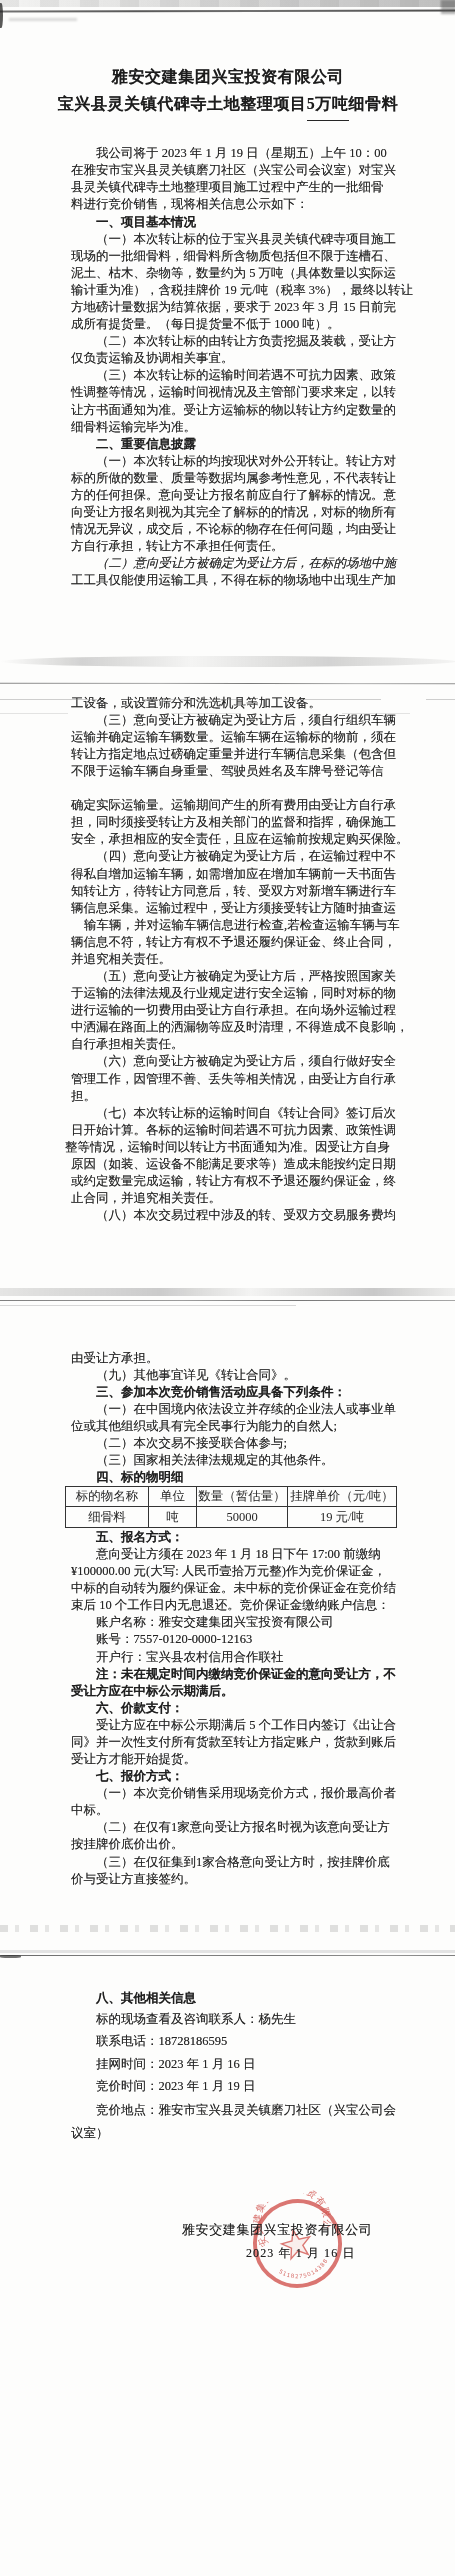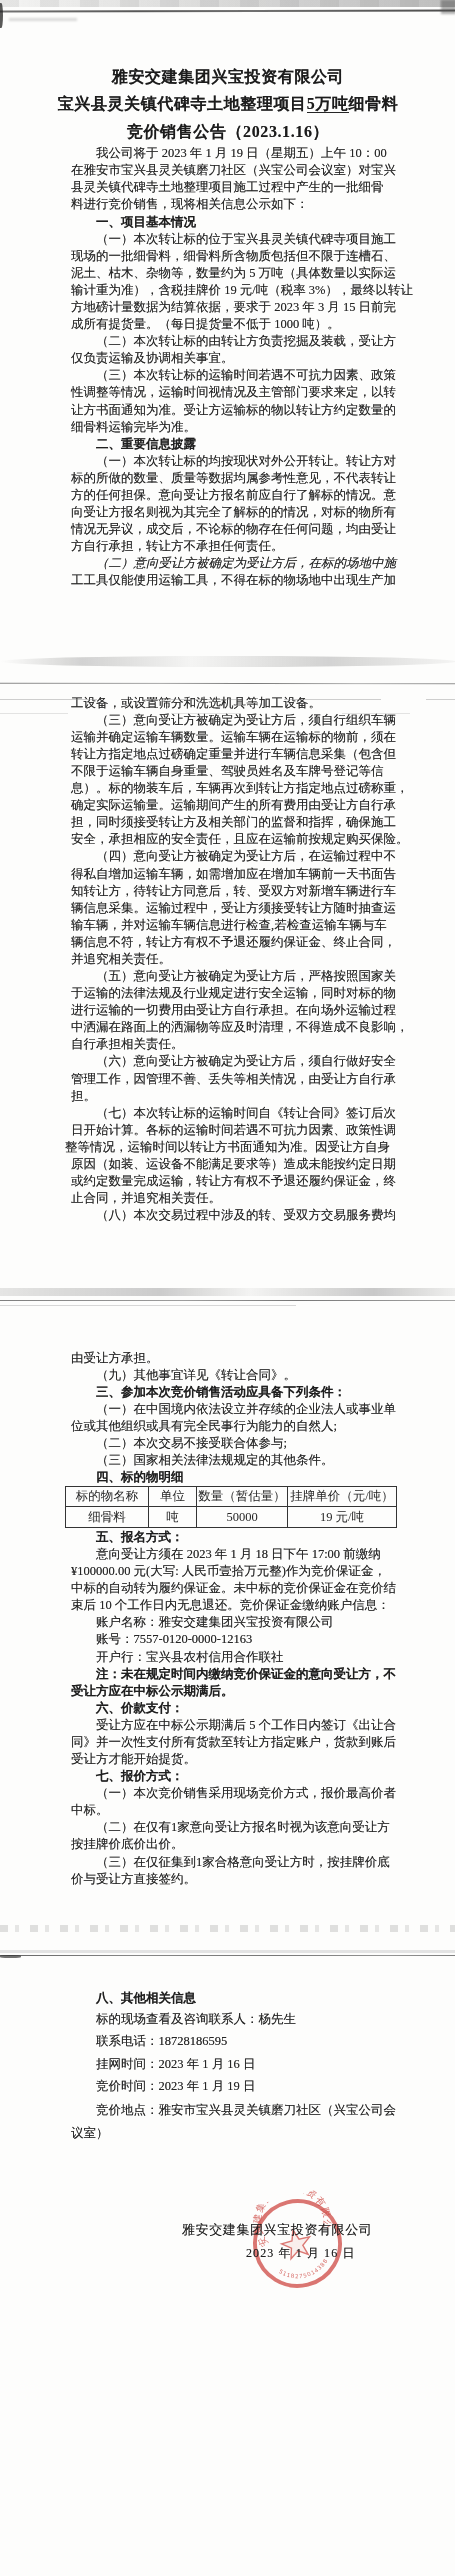--- a/index.html
+++ b/index.html
@@ -7,21 +7,21 @@
        font-family:"Liberation Serif","DejaVu Serif",serif;}
   .page{position:absolute;left:0;width:456px;}
   .content{position:absolute;left:0;top:0;right:0;bottom:0;}
   .ln{position:absolute;white-space:nowrap;color:#262626;
       font:12.5px/17px "Liberation Serif","DejaVu Serif",serif;
       text-shadow:0 0 0.2px rgba(20,20,20,.5);}
   .ln.t{font-size:16px;line-height:23px;font-weight:700;left:0;width:100%;text-align:center;
         letter-spacing:0.6px;color:#1c1c1c;}
   .ln.h{font-family:"Liberation Sans","DejaVu Sans",sans-serif;font-weight:700;color:#1f1f1f;}
   .ln.bb{font-weight:700;color:#1f1f1f;}
-  .u{border-bottom:1.7px solid #262626;padding-bottom:0;}
+  .u{border-bottom:1.7px solid #262626;padding-bottom:8px;}
   
   .lot-table{position:absolute;border-collapse:collapse;table-layout:fixed;background:transparent;}
   .lot-table th,.lot-table td{border:1.1px solid #343434;text-align:center;vertical-align:middle;
       font:12.5px "Liberation Serif","DejaVu Serif",serif;font-weight:400;color:#262626;
       height:19.4px;padding:0;overflow:hidden;white-space:nowrap;}
   
   .art{position:absolute;pointer-events:none;}
   .a-top-band{left:0;top:0;width:456px;height:6.8px;
       background:repeating-linear-gradient(90deg, rgba(110,110,110,.12) 0 19.4px, rgba(180,180,180,.04) 19.4px 40px),
                  linear-gradient(90deg, rgba(120,120,120,.05), rgba(70,70,70,.25) 70%, rgba(60,60,60,.33));
@@ -66,21 +66,20 @@
 </style>
 </head>
 <body>
 
 <div class="doc">
 
   <section class="page" style="top:0;height:644px;">
     <div class="content">
         <div class="ln t" style="top: 65px;">雅安交建集团兴宝投资有限公司</div>
         <div class="ln t" style="top: 92px;"><span>宝兴县灵关镇代碑寺土地整理项目</span><span class="u">5万吨</span><span>细骨料</span></div>
-        <div class="ln t" style="top: 120px;">竞价销售公告（2023.1.16）</div>
         <div class="ln" style="top: 145px; left: 96px;">我公司将于 2023 年 1 月 19 日（星期五）上午 10：00</div>
         <div class="ln" style="top: 162px; left: 71px;">在雅安市宝兴县灵关镇磨刀社区（兴宝公司会议室）对宝兴</div>
         <div class="ln" style="top: 179px; left: 71px;">县灵关镇代碑寺土地整理项目施工过程中产生的一批细骨</div>
         <div class="ln" style="top: 196px; left: 71px;">料进行竞价销售，现将相关信息公示如下：</div>
         <div class="ln h" style="top: 214px; left: 96px;">一、项目基本情况</div>
         <div class="ln" style="top: 231px; left: 96px;">（一）本次转让标的位于宝兴县灵关镇代碑寺项目施工</div>
         <div class="ln" style="top: 248px; left: 71px;">现场的一批细骨料，细骨料所含物质包括但不限于连槽石、</div>
         <div class="ln" style="top: 265px; left: 71px;">泥土、枯木、杂物等，数量约为 5 万吨（具体数量以实际运</div>
         <div class="ln" style="top: 282px; left: 71px;">输计重为准），含税挂牌价 19 元/吨（税率 3%），最终以转让</div>
         <div class="ln" style="top: 299px; left: 71px;">方地磅计量数据为结算依据，要求于 2023 年 3 月 15 日前完</div>
@@ -103,29 +102,28 @@
       </div>
   </section>
 
   <section class="page" style="top:644px;height:644px;">
     <div class="content">
         <div class="ln" style="top: 51px; left: 71px;">工设备，或设置筛分和洗选机具等加工设备。</div>
         <div class="ln" style="top: 68px; left: 96px;">（三）意向受让方被确定为受让方后，须自行组织车辆</div>
         <div class="ln" style="top: 85px; left: 71px;">运输并确定运输车辆数量。运输车辆在运输标的物前，须在</div>
         <div class="ln" style="top: 102px; left: 71px;">转让方指定地点过磅确定重量并进行车辆信息采集（包含但</div>
         <div class="ln" style="top: 119px; left: 71px;">不限于运输车辆自身重量、驾驶员姓名及车牌号登记等信</div>
-        <div class="ln" style="top: 136px; left: 71px;">息）。标的物装车后，车辆再次到转让方指定地点过磅称重，</div>
         <div class="ln" style="top: 153px; left: 71px;">确定实际运输量。运输期间产生的所有费用由受让方自行承</div>
         <div class="ln" style="top: 170px; left: 71px;">担，同时须接受转让方及相关部门的监督和指挥，确保施工</div>
         <div class="ln" style="top: 187px; left: 71px;">安全，承担相应的安全责任，且应在运输前按规定购买保险。</div>
         <div class="ln" style="top: 204px; left: 96px;">（四）意向受让方被确定为受让方后，在运输过程中不</div>
         <div class="ln" style="top: 222px; left: 71px;">得私自增加运输车辆，如需增加应在增加车辆前一天书面告</div>
         <div class="ln" style="top: 239px; left: 71px;">知转让方，待转让方同意后，转、受双方对新增车辆进行车</div>
         <div class="ln" style="top: 256px; left: 71px;">辆信息采集。运输过程中，受让方须接受转让方随时抽查运</div>
-        <div class="ln" style="top: 273px; left: 71px;">输车辆，并对运输车辆信息进行检查,若检查运输车辆与车</div>
+        <div class="ln" style="top: 273px; left: 84px;">输车辆，并对运输车辆信息进行检查,若检查运输车辆与车</div>
         <div class="ln" style="top: 290px; left: 71px;">辆信息不符，转让方有权不予退还履约保证金、终止合同，</div>
         <div class="ln" style="top: 307px; left: 71px;">并追究相关责任。</div>
         <div class="ln" style="top: 324px; left: 96px;">（五）意向受让方被确定为受让方后，严格按照国家关</div>
         <div class="ln" style="top: 341px; left: 71px;">于运输的法律法规及行业规定进行安全运输，同时对标的物</div>
         <div class="ln" style="top: 358px; left: 71px;">进行运输的一切费用由受让方自行承担。在向场外运输过程</div>
         <div class="ln" style="top: 375px; left: 71px;">中洒漏在路面上的洒漏物等应及时清理，不得造成不良影响，</div>
         <div class="ln" style="top: 392px; left: 71px;">自行承担相关责任。</div>
         <div class="ln" style="top: 409px; left: 96px;">（六）意向受让方被确定为受让方后，须自行做好安全</div>
         <div class="ln" style="top: 427px; left: 71px;">管理工作，因管理不善、丢失等相关情况，由受让方自行承</div>
         <div class="ln" style="top: 444px; left: 71px;">担。</div>

